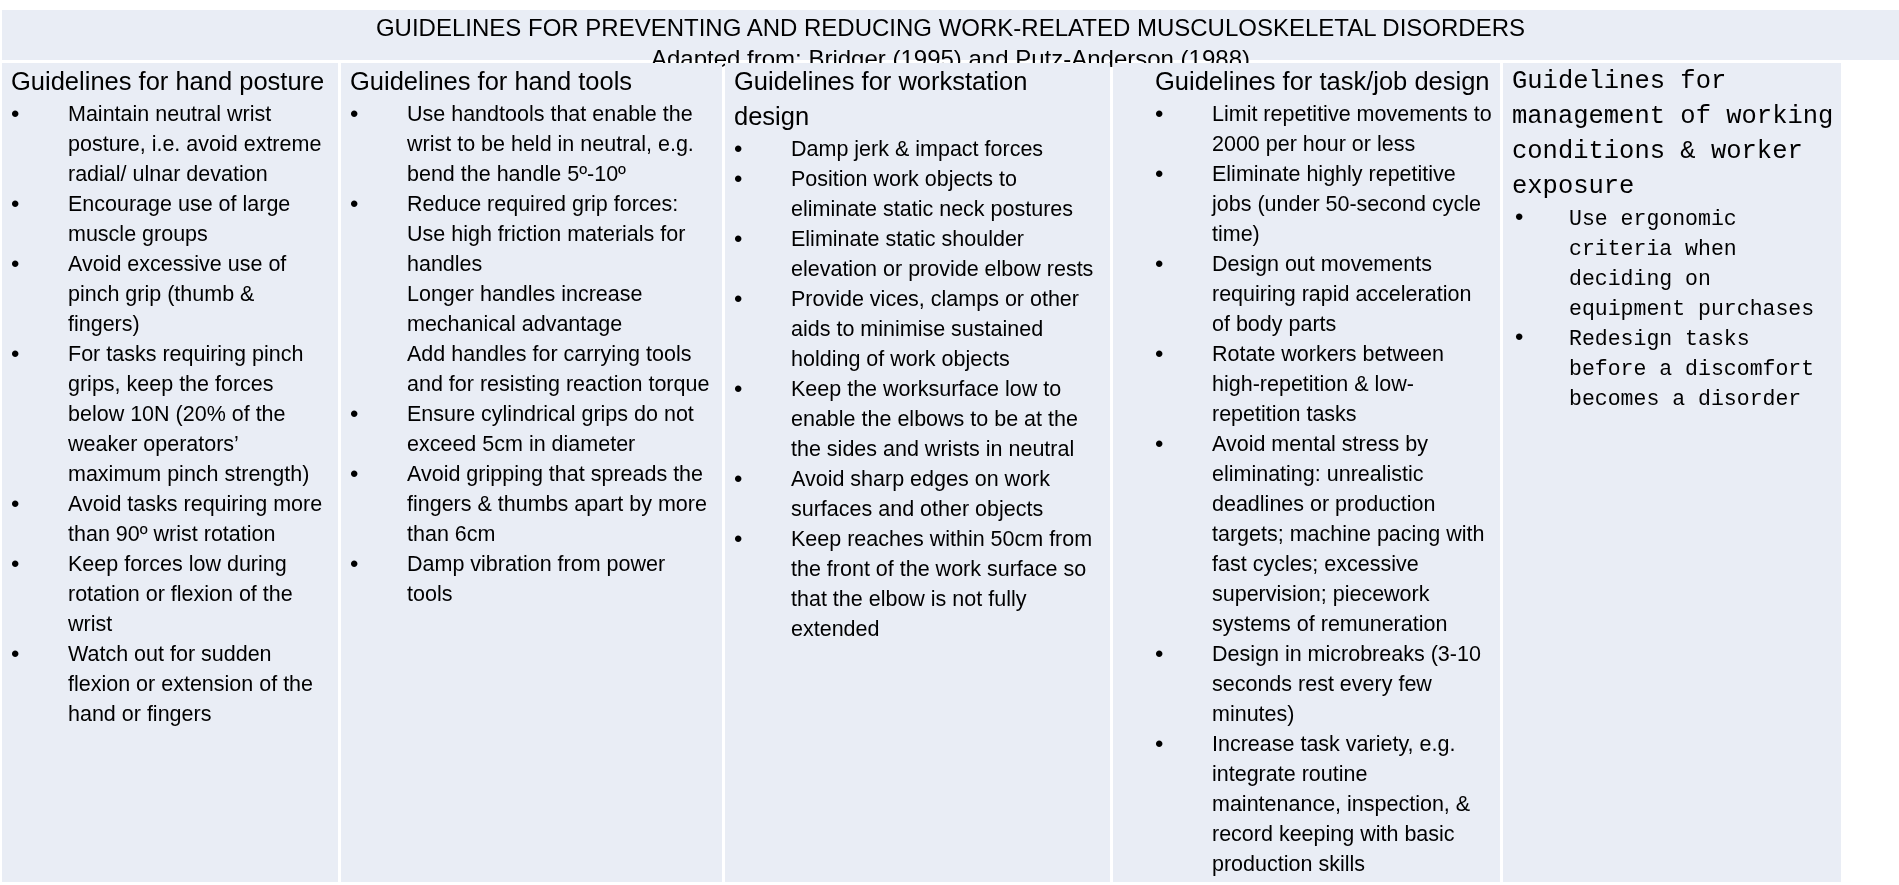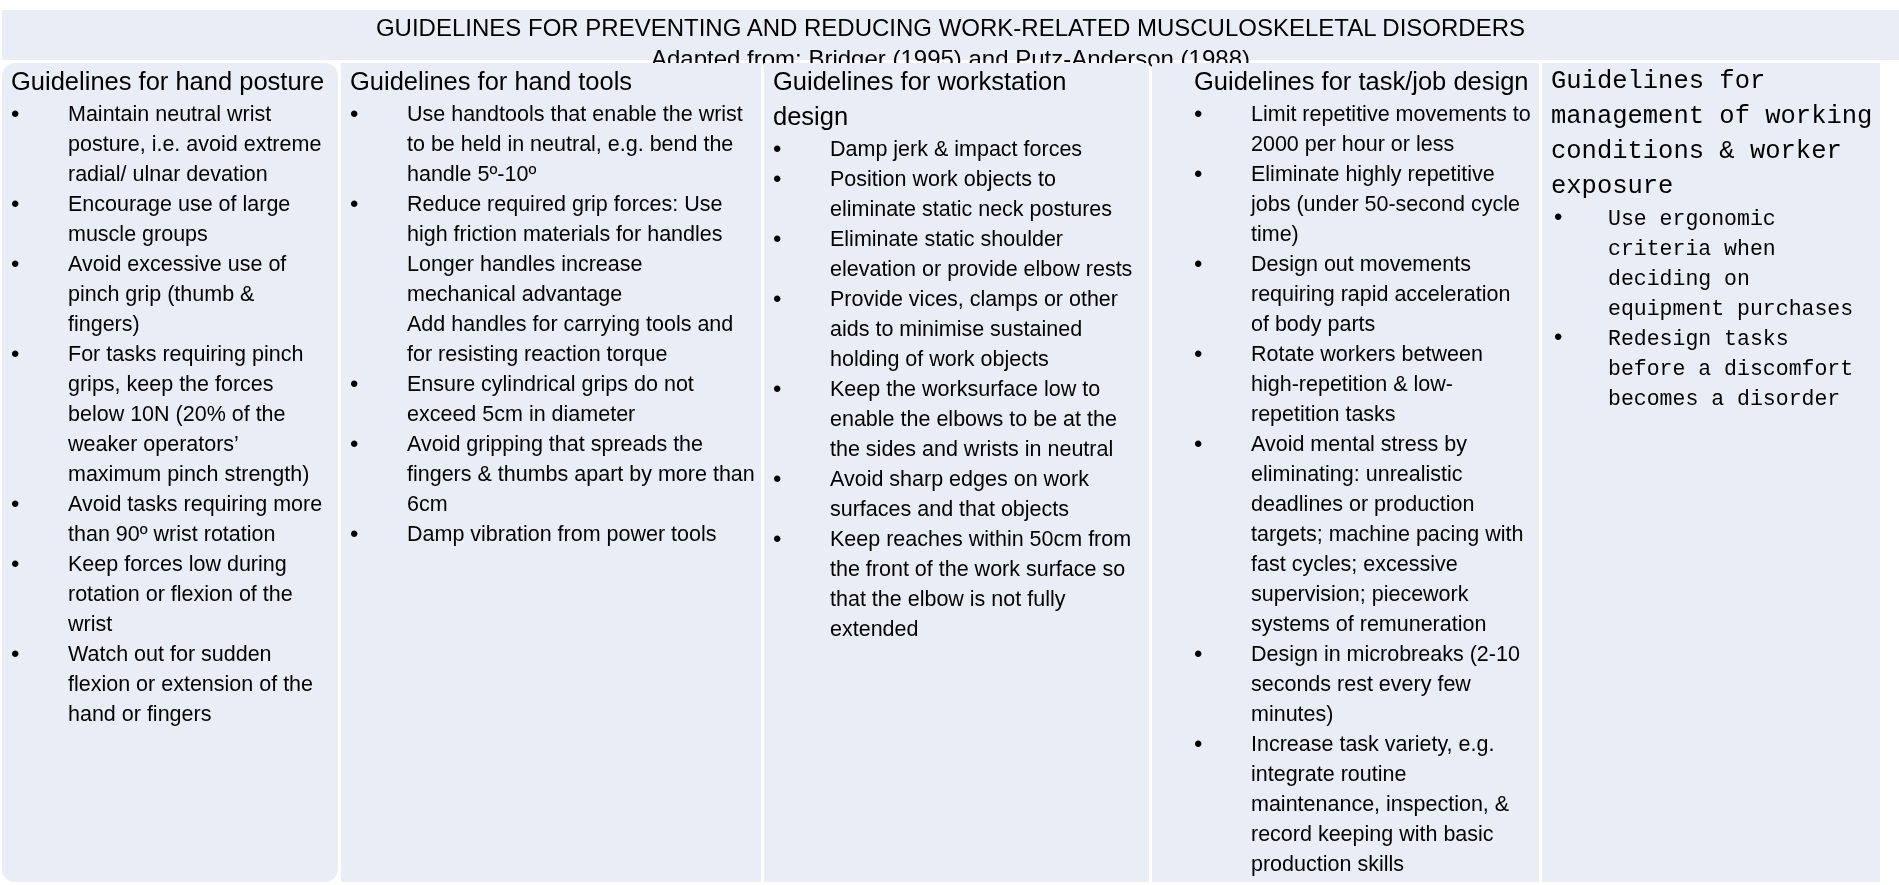--- a/index.html
+++ b/index.html
@@ -8,21 +8,21 @@
     .table { position: absolute; left: 2px; top: 10px; width: 1897px; height: 872px;
              display: flex; flex-direction: column; background: #ffffff; }
     .title-row { height: 50px; background: #e9edf5; margin-bottom: 3px;
                  text-align: center; font-size: 24px; line-height: 31px; padding-top: 2px; box-sizing: border-box; }
     .cols { flex: 1; display: flex; gap: 3px; }
     .col { background: #e9edf5; box-sizing: border-box; padding: 1px 6px 0 9px; }
     .col-h { font-size: 25.5px; line-height: 35px; margin: 0; font-weight: normal; }
     ul { list-style: none; margin: 0; padding: 0; }
     li { position: relative; padding-left: 57px; font-size: 21.5px; line-height: 30px; }
     li.bullet::before { content: "\2022"; position: absolute; left: 0; top: 0; font-size: 24px; }
-    .c1 { width: 336px; border-radius: 13px; } .c2 { width: 420px; } .c3 { width: 385px; } .c4 { width: 387px; padding-left: 42px; } .c5 { width: 338px; font-family: Liberation Mono, monospace; }
+    .c1 { width: 336px; } .c2 { width: 381px; } .c3 { width: 385px; } .c4 { width: 387px; padding-left: 42px; } .c5 { width: 338px; font-family: Liberation Mono, monospace; }
   </style>
 </head>
 <body>
 
 <div class="table">
   <div class="title-row">
     <div>GUIDELINES FOR PREVENTING AND REDUCING WORK-RELATED MUSCULOSKELETAL DISORDERS</div>
     <div>Adapted from: Bridger (1995) and Putz-Anderson (1988)</div>
   </div>
   <div class="cols">
@@ -51,33 +51,33 @@
         </ul>
     </div>
     <div class="col c3">
       <h2 class="col-h">Guidelines for workstation design</h2>
       <ul>
           <li class="bullet">Damp jerk &amp; impact forces</li>
           <li class="bullet">Position work objects to eliminate static neck postures</li>
           <li class="bullet">Eliminate static shoulder elevation or provide elbow rests</li>
           <li class="bullet">Provide vices, clamps or other aids to minimise sustained holding of work objects</li>
           <li class="bullet">Keep the worksurface low to enable the elbows to be at the the sides and wrists in neutral</li>
-          <li class="bullet">Avoid sharp edges on work surfaces and that objects</li>
+          <li class="bullet">Avoid sharp edges on work surfaces and other objects</li>
           <li class="bullet">Keep reaches within 50cm from the front of the work surface so that the elbow is not fully extended</li>
         </ul>
     </div>
     <div class="col c4">
       <h2 class="col-h">Guidelines for task/job design</h2>
       <ul>
           <li class="bullet">Limit repetitive movements to 2000 per hour or less</li>
           <li class="bullet">Eliminate highly repetitive jobs (under 50-second cycle time)</li>
           <li class="bullet">Design out movements requiring rapid acceleration of body parts</li>
           <li class="bullet">Rotate workers between high-repetition &amp; low-repetition tasks</li>
           <li class="bullet">Avoid mental stress by eliminating: unrealistic deadlines or production targets; machine pacing with fast cycles; excessive supervision; piecework systems of remuneration</li>
-          <li class="bullet">Design in microbreaks (2-10 seconds rest every few minutes)</li>
+          <li class="bullet">Design in microbreaks (3-10 seconds rest every few minutes)</li>
           <li class="bullet">Increase task variety, e.g. integrate routine maintenance, inspection, &amp; record keeping with basic production skills</li>
         </ul>
     </div>
     <div class="col c5">
       <h2 class="col-h">Guidelines for management of working conditions &amp; worker exposure</h2>
       <ul>
           <li class="bullet">Use ergonomic criteria when deciding on equipment purchases</li>
           <li class="bullet">Redesign tasks before a discomfort becomes a disorder</li>
         </ul>
     </div>

